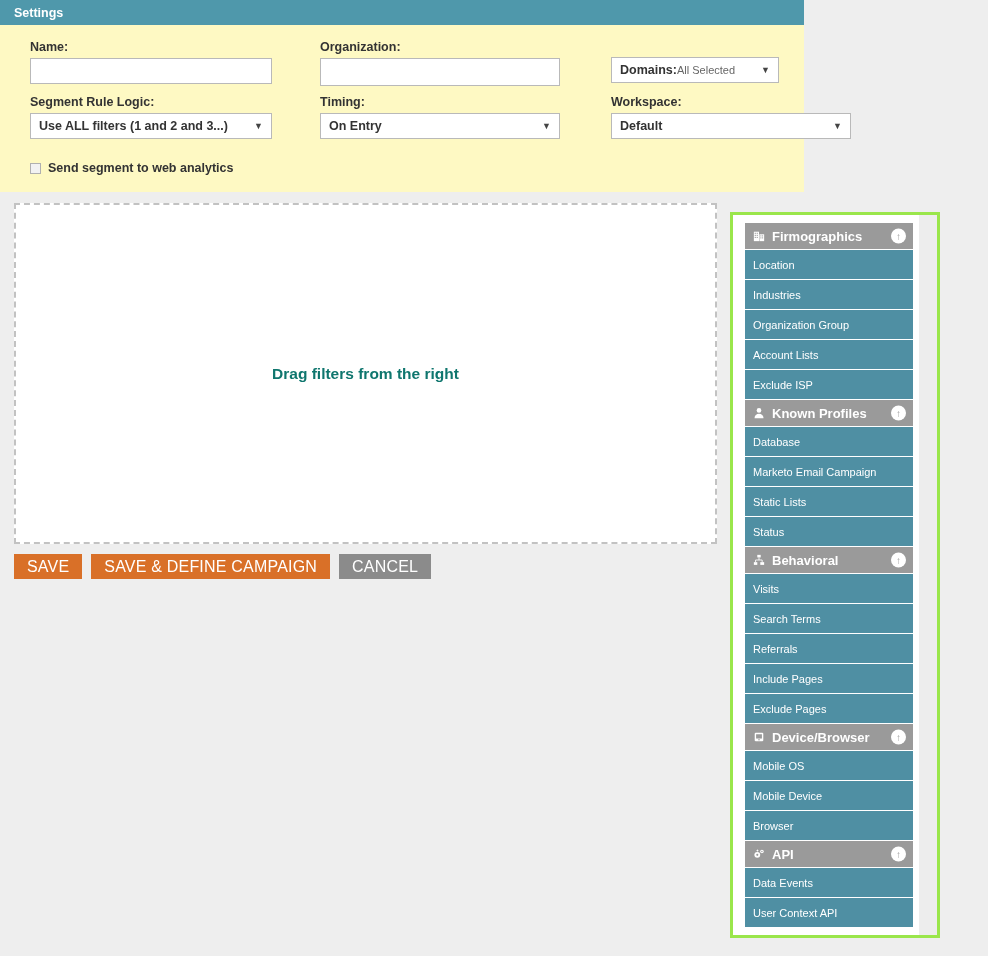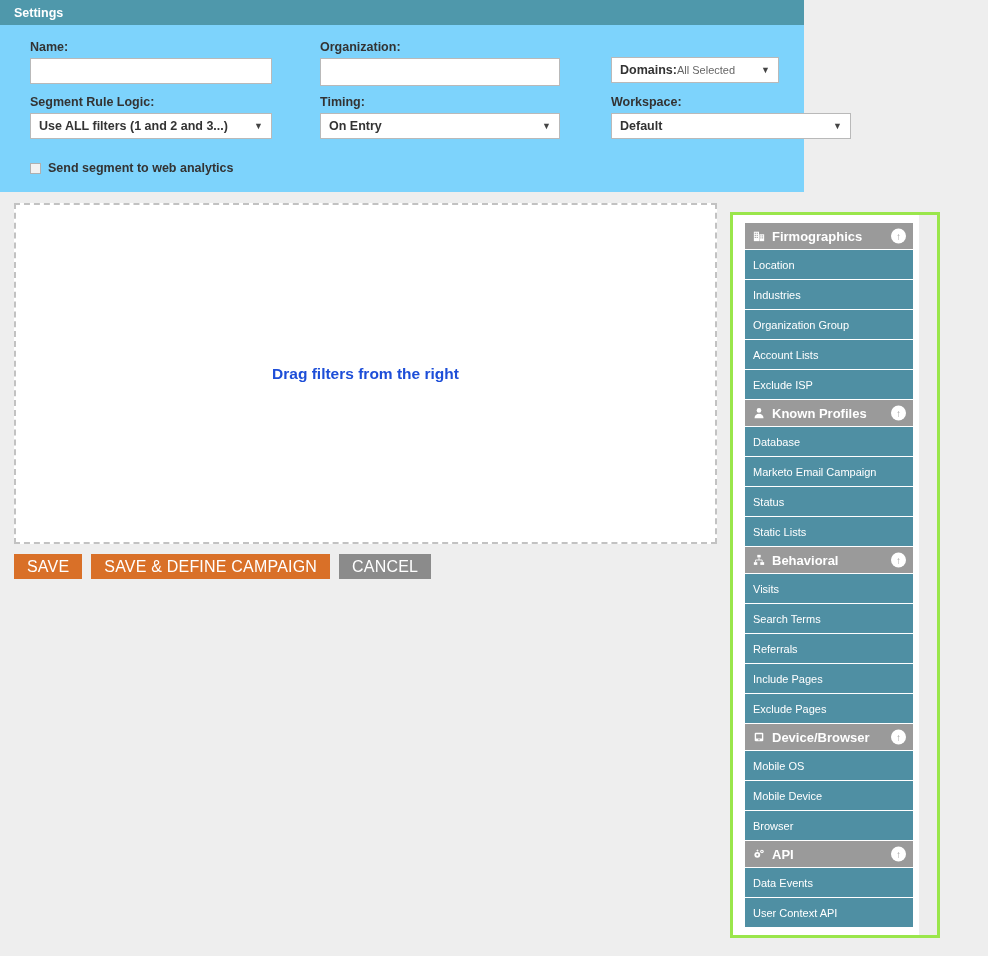--- a/index.html
+++ b/index.html
@@ -15,21 +15,21 @@
     background: #eeeeee;
     overflow: hidden;
   }
 
   
   #settings-panel {
     position: absolute;
     left: 0; top: 0;
     width: 804px;
     height: 192px;
-    background: #7dd3fc;
+    background: #fef9c3;
   }
   #settings-titlebar {
     height: 25px;
     background: #4f98ab;
     color: #ffffff;
     font-size: 12.5px;
     font-weight: bold;
     display: flex;
     align-items: center;
     padding-left: 14px;
@@ -104,21 +104,21 @@
     left: 14px; top: 203px;
     width: 703px; height: 341px;
     border: 2px dashed #c2c2c2;
     background: #ffffff;
     box-sizing: border-box;
     display: flex;
     align-items: center;
     justify-content: center;
   }
   #dropzone-text {
-    color: #1d4ed8;
+    color: #0f766e;
     font-size: 15.5px;
     font-weight: bold;
   }
 
   
   #actions {
     position: absolute;
     left: 14px; top: 554px;
     display: flex;
     gap: 9px;
@@ -305,22 +305,22 @@
               <svg viewBox="0 0 14 14" width="12" height="12">
                 <circle cx="7" cy="4" r="2.7" fill="#fff"></circle>
                 <path d="M1.8 13c0-3.1 2.3-5 5.2-5s5.2 1.9 5.2 5z" fill="#fff"></path>
               </svg>
             </span>
             <span>Known Profiles</span>
             <span class="collapse-icon">↑</span>
           </div>
           <div class="filter-item">Database</div>
           <div class="filter-item">Marketo Email Campaign</div>
+          <div class="filter-item">Static Lists</div>
           <div class="filter-item">Status</div>
-          <div class="filter-item">Static Lists</div>
         </div>
         <div class="group-block">
           <div class="group-header">
             <span class="g-icon">
               <svg viewBox="0 0 14 14" width="12" height="12">
                 <rect x="5" y="1" width="4" height="3" fill="#fff"></rect>
                 <rect x="1" y="9.5" width="4" height="3.2" fill="#fff"></rect>
                 <rect x="8.5" y="9.5" width="4.5" height="3.2" fill="#fff"></rect>
                 <path d="M7 4v3H3v2.5M7 7h3.7v2.5" stroke="#fff" stroke-width="1" fill="none"></path>
               </svg>

